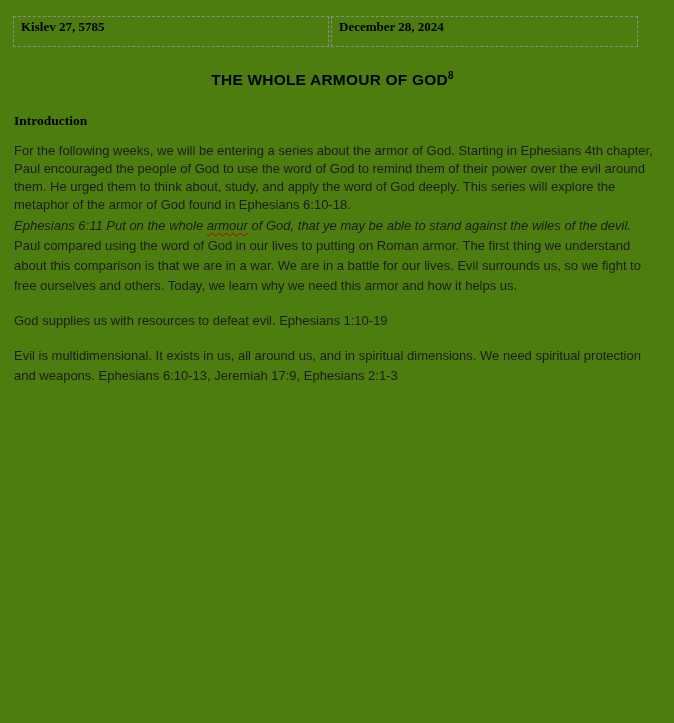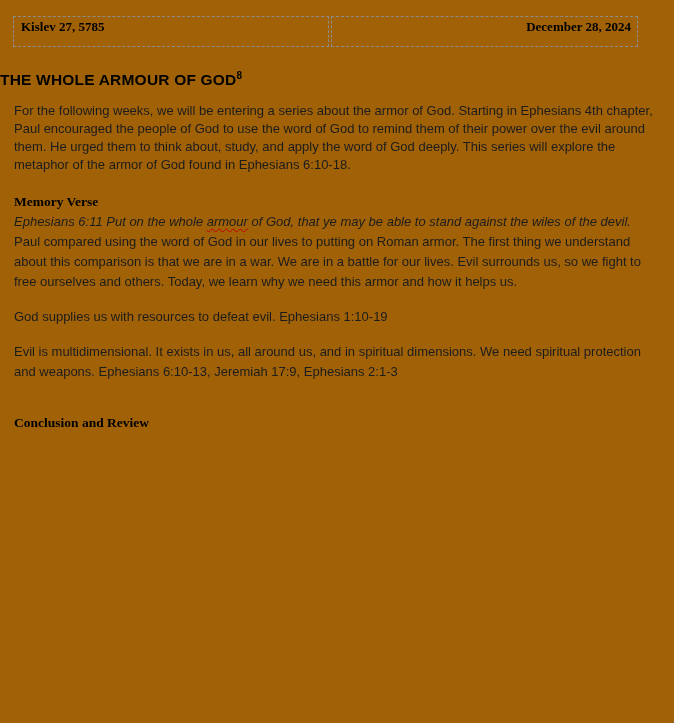--- a/index.html
+++ b/index.html
@@ -1,31 +1,31 @@
 <!DOCTYPE html>
 <html><head>
 <meta charset="utf-8">
 <style>
   html,body { margin:0; padding:0; background:#ffffff; }
   .page {
-    position:relative; width:674px; height:723px; background:#a16207; overflow:hidden;
+    position:relative; width:674px; height:723px; background:#4d7c0f; overflow:hidden;
     font-family:"Liberation Sans", sans-serif; font-size:13px; color:#1c1c1c;
   }
   
   .hdr { display:flex; gap:2px; margin:16px 0 0 13px; width:625px; }
   .hdr .cell {
     box-sizing:border-box; height:31px; border:1px dashed #8c8c8c;
     font-family:"Liberation Serif", serif; font-weight:bold; font-size:13px; color:#000;
     padding:2px 6px 0 7px;
   }
   .hdr .cell.left  { width:316px; }
-  .hdr .cell.right { width:307px; text-align:right; }
+  .hdr .cell.right { width:307px; }
   
   .title {
-    margin:23px 9px 0 0; 
+    margin:23px 9px 0 0; text-align:center;
     font-family:"Liberation Sans", sans-serif; font-weight:bold;
     font-size:15.5px; line-height:19px; letter-spacing:.2px; color:#000;
   }
   .title sup { font-size:10px; vertical-align:super; line-height:0; }
   
   .content { margin-left:14px; width:648px; }
   h2 {
     font-family:"Liberation Serif", serif; font-size:13.5px; font-weight:bold;
     color:#000; margin:0; line-height:16px;
   }
@@ -60,32 +60,31 @@
     <div class="cell right">
       <span>December 28, 2024</span>
     </div>
   </header>
 
   <h1 class="title"><span>THE WHOLE ARMOUR OF GOD</span><sup>8</sup></h1>
 
   <div class="content">
 
     <section>
+      <h2 class="h-intro">Introduction</h2>
       <p class="p-intro">For the following weeks, we will be entering a series about the armor of God. Starting in Ephesians 4th chapter, Paul encouraged the people of God to use the word of God to remind them of their power over the evil around them. He urged them to think about, study, and apply the word of God deeply. This series will explore the metaphor of the armor of God found in Ephesians 6:10-18.</p>
     </section>
 
     <section>
-      <h2 class="h-memory">Memory Verse</h2>
       <p class="p-memory"><span>Ephesians 6:11 Put on the whole </span><span class="squiggle">armour</span><span> of God, that ye may be able to stand against the wiles of the devil.</span></p>
     </section>
 
     <section>
       <p class="p-lesson first">Paul compared using the word of God in our lives to putting on Roman armor. The first thing we understand about this comparison is that we are in a war. We are in a battle for our lives. Evil surrounds us, so we fight to free ourselves and others. Today, we learn why we need this armor and how it helps us.</p>
       <p class="p-lesson">God supplies us with resources to defeat evil. Ephesians 1:10-19</p>
       <p class="p-lesson">Evil is multidimensional. It exists in us, all around us, and in spiritual dimensions. We need spiritual protection and weapons. Ephesians 6:10-13, Jeremiah 17:9, Ephesians 2:1-3</p>
     </section>
 
     <section>
-      <h2 class="h-conclusion">Conclusion and Review</h2>
     </section>
 
   </div>
 </div>
 
 </body></html>

